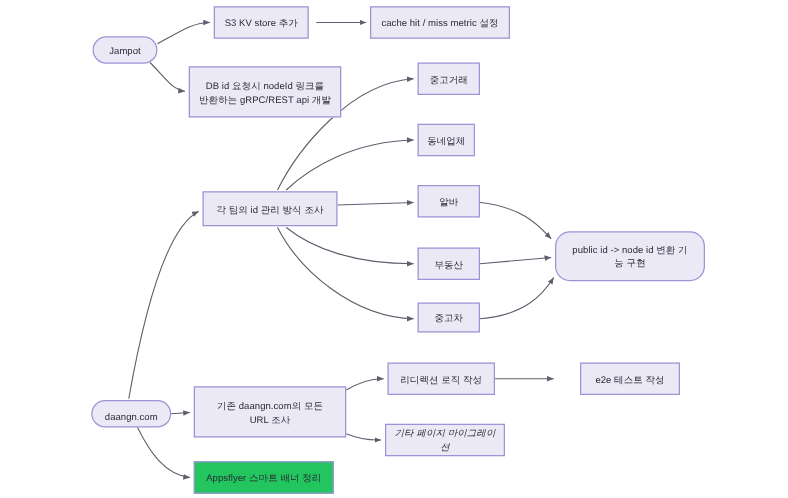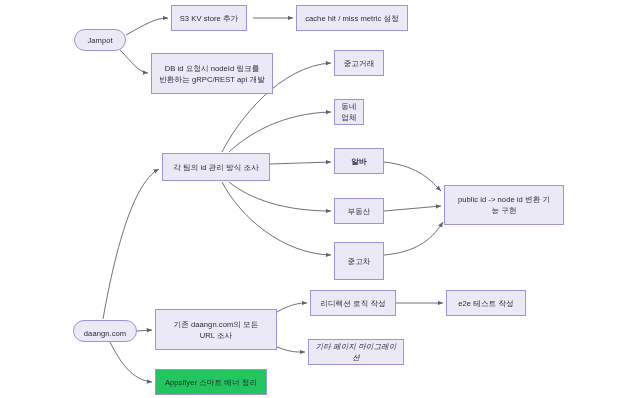--- a/index.html
+++ b/index.html
@@ -93,47 +93,47 @@
       <div class="node" style="left: 151px; top: 53px; width: 122px; height: 41px; background: rgb(236, 233, 247); border-color: rgb(157, 147, 214); color: rgb(42, 42, 54);">
         <span class="node-label">DB id 요청시 nodeId 링크를
 반환하는 gRPC/REST api 개발</span>
       </div>
       <div class="node" style="left: 162px; top: 153px; width: 108px; height: 28px; background: rgb(236, 233, 247); border-color: rgb(157, 147, 214); color: rgb(42, 42, 54);">
         <span class="node-label">각 팀의 id 관리 방식 조사</span>
       </div>
       <div class="node" style="left: 334px; top: 50px; width: 50px; height: 26px; background: rgb(236, 233, 247); border-color: rgb(157, 147, 214); color: rgb(42, 42, 54);">
         <span class="node-label">중고거래</span>
       </div>
-      <div class="node" style="left: 334px; top: 99px; width: 30px; height: 26px; background: rgb(236, 233, 247); border-color: rgb(157, 147, 214); color: rgb(42, 42, 54);">
+      <div class="node" style="left: 334px; top: 99px; width: 46px; height: 26px; background: rgb(236, 233, 247); border-color: rgb(157, 147, 214); color: rgb(42, 42, 54);">
         <span class="node-label">동네업체</span>
       </div>
-      <div class="node" style="left: 334px; top: 148px; width: 50px; height: 26px; background: rgb(236, 233, 247); border-color: rgb(157, 147, 214); color: rgb(42, 42, 54); font-weight: bold;">
+      <div class="node" style="left: 334px; top: 148px; width: 50px; height: 26px; background: rgb(236, 233, 247); border-color: rgb(157, 147, 214); color: rgb(42, 42, 54);">
         <span class="node-label">알바</span>
       </div>
       <div class="node" style="left: 334px; top: 198px; width: 50px; height: 26px; background: rgb(236, 233, 247); border-color: rgb(157, 147, 214); color: rgb(42, 42, 54);">
         <span class="node-label">부동산</span>
       </div>
-      <div class="node" style="left: 334px; top: 242px; width: 50px; height: 38px; background: rgb(236, 233, 247); border-color: rgb(157, 147, 214); color: rgb(42, 42, 54);">
+      <div class="node" style="left: 334px; top: 242px; width: 50px; height: 24px; background: rgb(236, 233, 247); border-color: rgb(157, 147, 214); color: rgb(42, 42, 54);">
         <span class="node-label">중고차</span>
       </div>
-      <div class="node" style="left: 444px; top: 185px; width: 120px; height: 40px; background: rgb(236, 233, 247); border-color: rgb(157, 147, 214); color: rgb(42, 42, 54);">
+      <div class="node" style="left: 444px; top: 185px; width: 120px; height: 40px; background: rgb(236, 233, 247); border-color: rgb(157, 147, 214); color: rgb(42, 42, 54); border-radius: 12px;">
         <span class="node-label">public id -&gt; node id 변환 기
 능 구현</span>
       </div>
       <div class="node oval" style="left: 73px; top: 320px; width: 64px; height: 22px; background: rgb(236, 233, 247); border-color: rgb(157, 147, 214); color: rgb(42, 42, 54); align-items: flex-end;">
         <span class="node-label">daangn.com</span>
       </div>
       <div class="node" style="left: 155px; top: 309px; width: 122px; height: 41px; background: rgb(236, 233, 247); border-color: rgb(157, 147, 214); color: rgb(42, 42, 54); justify-content: center;">
         <span class="node-label">기존 daangn.com의 모든
 URL 조사</span>
       </div>
       <div class="node" style="left: 310px; top: 290px; width: 86px; height: 26px; background: rgb(236, 233, 247); border-color: rgb(157, 147, 214); color: rgb(42, 42, 54);">
         <span class="node-label">리디렉션 로직 작성</span>
       </div>
-      <div class="node" style="left: 446px; top: 290px; width: 80px; height: 26px; background: rgb(236, 233, 247); border-color: rgb(157, 147, 214); color: rgb(42, 42, 54);">
+      <div class="node" style="left: 464px; top: 290px; width: 80px; height: 26px; background: rgb(236, 233, 247); border-color: rgb(157, 147, 214); color: rgb(42, 42, 54);">
         <span class="node-label">e2e 테스트 작성</span>
       </div>
       <div class="node" style="left: 308px; top: 339px; width: 96px; height: 26px; background: rgb(236, 233, 247); border-color: rgb(157, 147, 214); color: rgb(42, 42, 54); font-style: italic;">
         <span class="node-label">기타 페이지 마이그레이션</span>
       </div>
       <div class="node" style="left: 155px; top: 369px; width: 112px; height: 26px; background: #22c55e; border-color: rgb(157, 147, 214); color: rgb(42, 42, 54);">
         <span class="node-label">Appsflyer 스마트 배너 정리</span>
       </div>
     </div>
 

